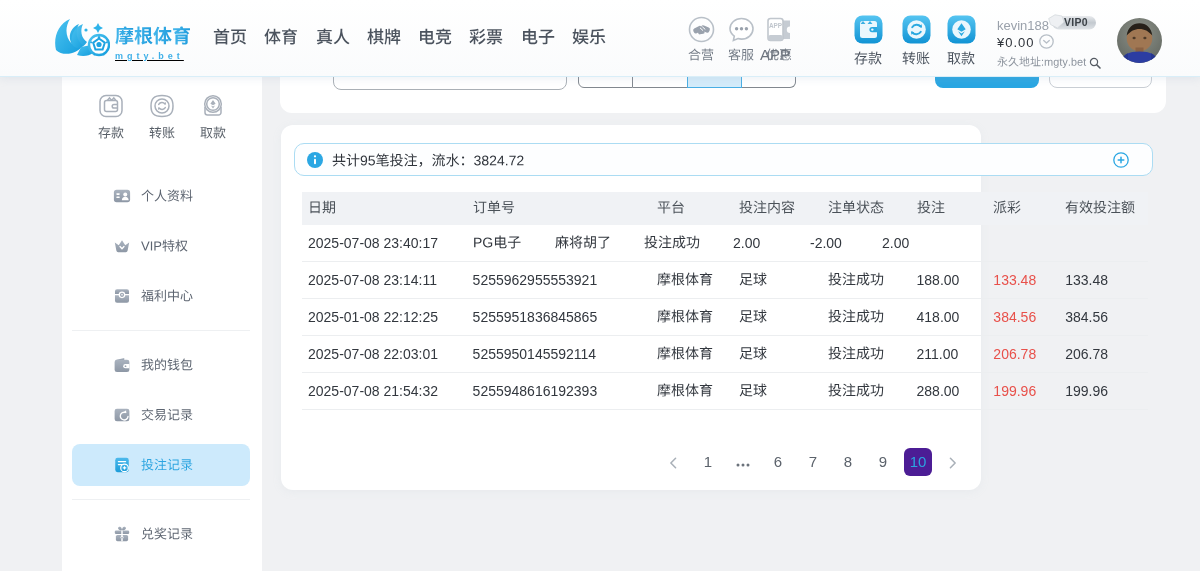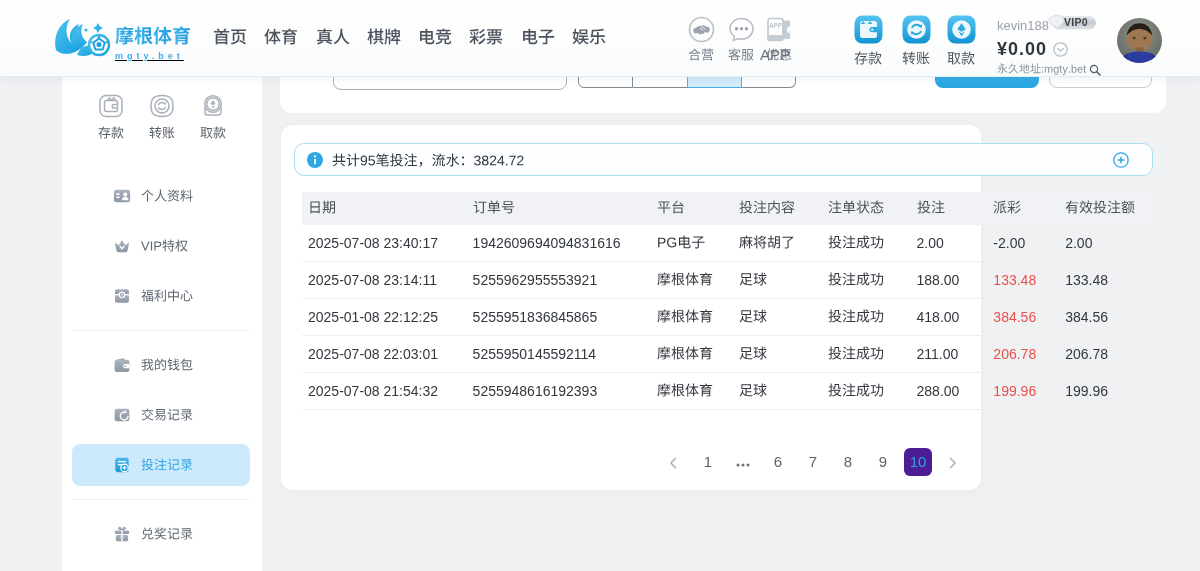--- a/index.html
+++ b/index.html
@@ -23,21 +23,21 @@
 .gicon { width:27px; height:27px; display:inline-block; }
 
 
 .bitem { position:absolute; top:15px; width:52px; text-align:center; }
 .bitem .blab { font-size:14px; color:#4b535e; margin-top:3px; }
 
 
 .user { position:absolute; left:997px; top:14px; }
 .uname { font-size:13px; color:#9aa1ab; }
 .vip { display:inline-block; position:relative; margin-left:-3px; vertical-align:2px; }
-.money { font-size:18px; font-weight:bold; color:#30353c; margin-top:7px; letter-spacing:1px; line-height:19px; }
+.money { font-size:13px; font-weight:normal; color:#30353c; margin-top:0px; letter-spacing:1px; line-height:19px; }
 .addr { font-size:11px; color:#8b929c; margin-top:4px; }
 .avatar { position:absolute; left:1117px; top:18px; width:45px; height:45px; border-radius:50%; overflow:hidden; }
 
 
 .sidebar { position:absolute; left:62px; top:77px; width:200px; height:494px; background:#ffffff; }
 .quick { position:absolute; left:0; top:16px; width:200px; display:flex; justify-content:center; }
 .qitem { width:45px; text-align:center; margin:0 3px; }
 .qitem .qlab { font-size:13px; color:#596069; margin-top:3px; }
 .menu { position:absolute; left:10px; top:98px; width:178px; }
 .mitem { display:flex; align-items:center; height:42px; margin-bottom:8px; border-radius:8px; padding-left:69px; position:relative; }
@@ -440,21 +440,20 @@
           <div class="c8"><svg width="70.0" height="14" viewBox="0 -880 5000 1000" style="overflow:visible;" fill="#4a5158">
               <use href="#n6709"></use>
               <use href="#n6548" x="1000"></use>
               <use href="#n6295" x="2000"></use>
               <use href="#n6ce8" x="3000"></use>
               <use href="#n989d" x="4000"></use>
             </svg></div>
         </div>
       <div class="trow">
           <div class="c1">2025-07-08 23:40:17</div>
-          <div class="c2">1942609694094831616</div>
           <div class="c3"><svg width="48.2" height="14" viewBox="0 -880 3445 1000" style="overflow:visible;" fill="#32373e">
               <use href="#l50"></use>
               <use href="#l47" x="667"></use>
               <use href="#n7535" x="1445"></use>
               <use href="#n5b50" x="2445"></use>
             </svg></div>
           <div class="c4"><svg width="56.0" height="14" viewBox="0 -880 4000 1000" style="overflow:visible;" fill="#32373e">
               <use href="#n9ebb"></use>
               <use href="#n5c06" x="1000"></use>
               <use href="#n80e1" x="2000"></use>

